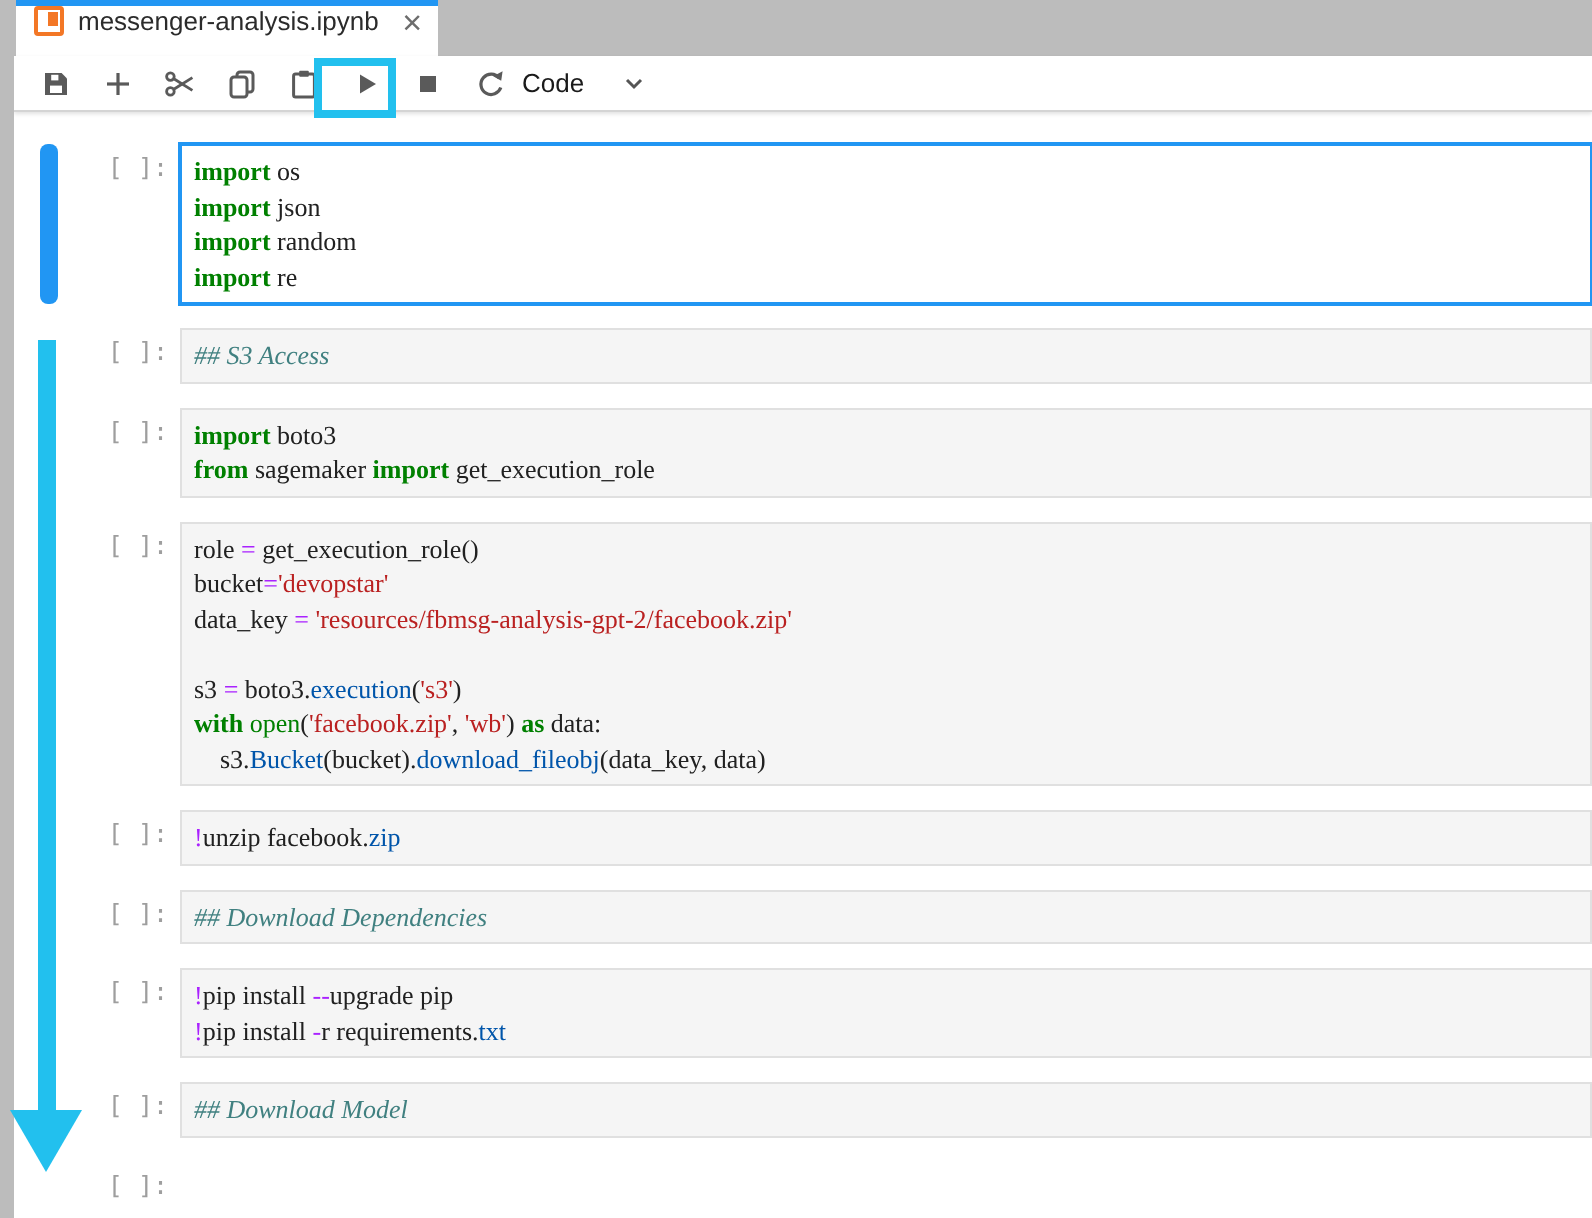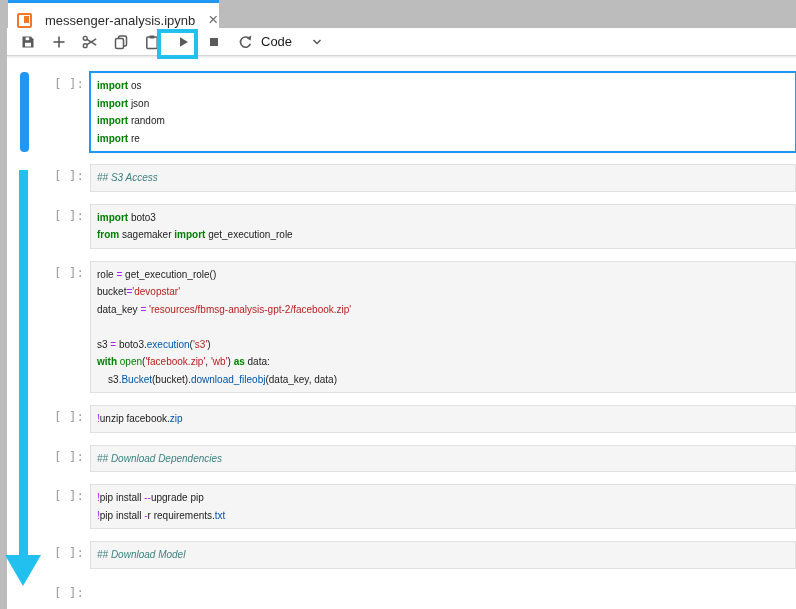--- a/index.html
+++ b/index.html
@@ -11,21 +11,21 @@
   *{margin:0;padding:0;box-sizing:border-box}
   html,body{width:796px;height:609px;overflow:hidden}
   body{position:relative;background:#fff;font-family:"Liberation Sans",sans-serif;-webkit-font-smoothing:antialiased}
 
   
   .left-strip{position:absolute;left:0;top:0;width:7px;height:609px;background:var(--tabbar-gray);z-index:3}
 
   
   .tabbar{position:absolute;left:0;top:0;width:796px;height:28px;background:var(--tabbar-gray);z-index:2;display:flex}
   .tab{margin-left:8px;width:211px;height:28px;background:#fff;border-top:3px solid var(--accent);
-       display:flex;align-items:flex-end;padding:0 8px 0 9px;gap:13px}
+       display:flex;align-items:flex-start;padding:0 8px 0 9px;gap:7px}
   .nb-icon{width:15px;height:15px;border:2px solid #f37726;border-radius:2px;background:#fff;position:relative;flex-shrink:0}
   .nb-icon::after{content:"";position:absolute;right:1px;top:1px;width:5px;height:7px;background:#f37726}
   .tab-title{font-size:13px;color:#2b2b2b;white-space:nowrap}
   .tab-close{margin-left:auto;color:#6d6d6d;font-size:17px;line-height:1;cursor:pointer}
 
   
   .toolbar{position:absolute;left:7px;top:28px;width:789px;height:28px;background:#fff;
            border-bottom:1px solid #d4d4d4;box-shadow:0 1px 2px rgba(0,0,0,.12);
            display:flex;align-items:center;padding-left:6px;z-index:2}
   .tbtn{width:30px;height:27px;display:flex;align-items:center;justify-content:center;color:var(--icon-gray);margin-right:1px;cursor:pointer}
@@ -34,21 +34,21 @@
   .mode-label{font-size:13px;color:#1a1a1a}
   .mode-select svg{color:#555}
 
   
   .notebook{position:absolute;left:7px;top:57px;width:789px;height:552px;background:#fff;padding-top:15px;overflow:hidden}
   .cell-row{display:flex;align-items:flex-start;margin-bottom:12px}
   .prompt{width:83px;flex-shrink:0;text-align:right;padding:4px 6px 0 0;
           font-family:"DejaVu Sans Mono",monospace;font-size:12.5px;color:var(--prompt-gray)}
   .editor{flex:1;background:var(--cell-bg);border:1px solid var(--cell-border);padding:4px 6px;min-width:0;cursor:text}
   .editor.active{background:#fff;border-color:var(--accent);box-shadow:0 0 0 1px var(--accent)}
-  .code-line{font-family:Liberation Sans, sans-serif;font-size:10px;line-height:17.5px;height:17.5px;white-space:pre;color:#212121}
+  .code-line{font-family:Liberation Serif, serif;font-size:13px;line-height:17.5px;height:17.5px;white-space:pre;color:#212121}
   .tk-kw{color:var(--keyword);font-weight:bold}
   .tk-b{color:var(--keyword)}
   .tk-s{color:var(--string)}
   .tk-o{color:var(--operator)}
   .tk-p{color:var(--property)}
   .tk-c{color:var(--comment);font-style:italic}
   .tk-n{color:var(--number)}
   .tk-t{color:#212121}
 
   

